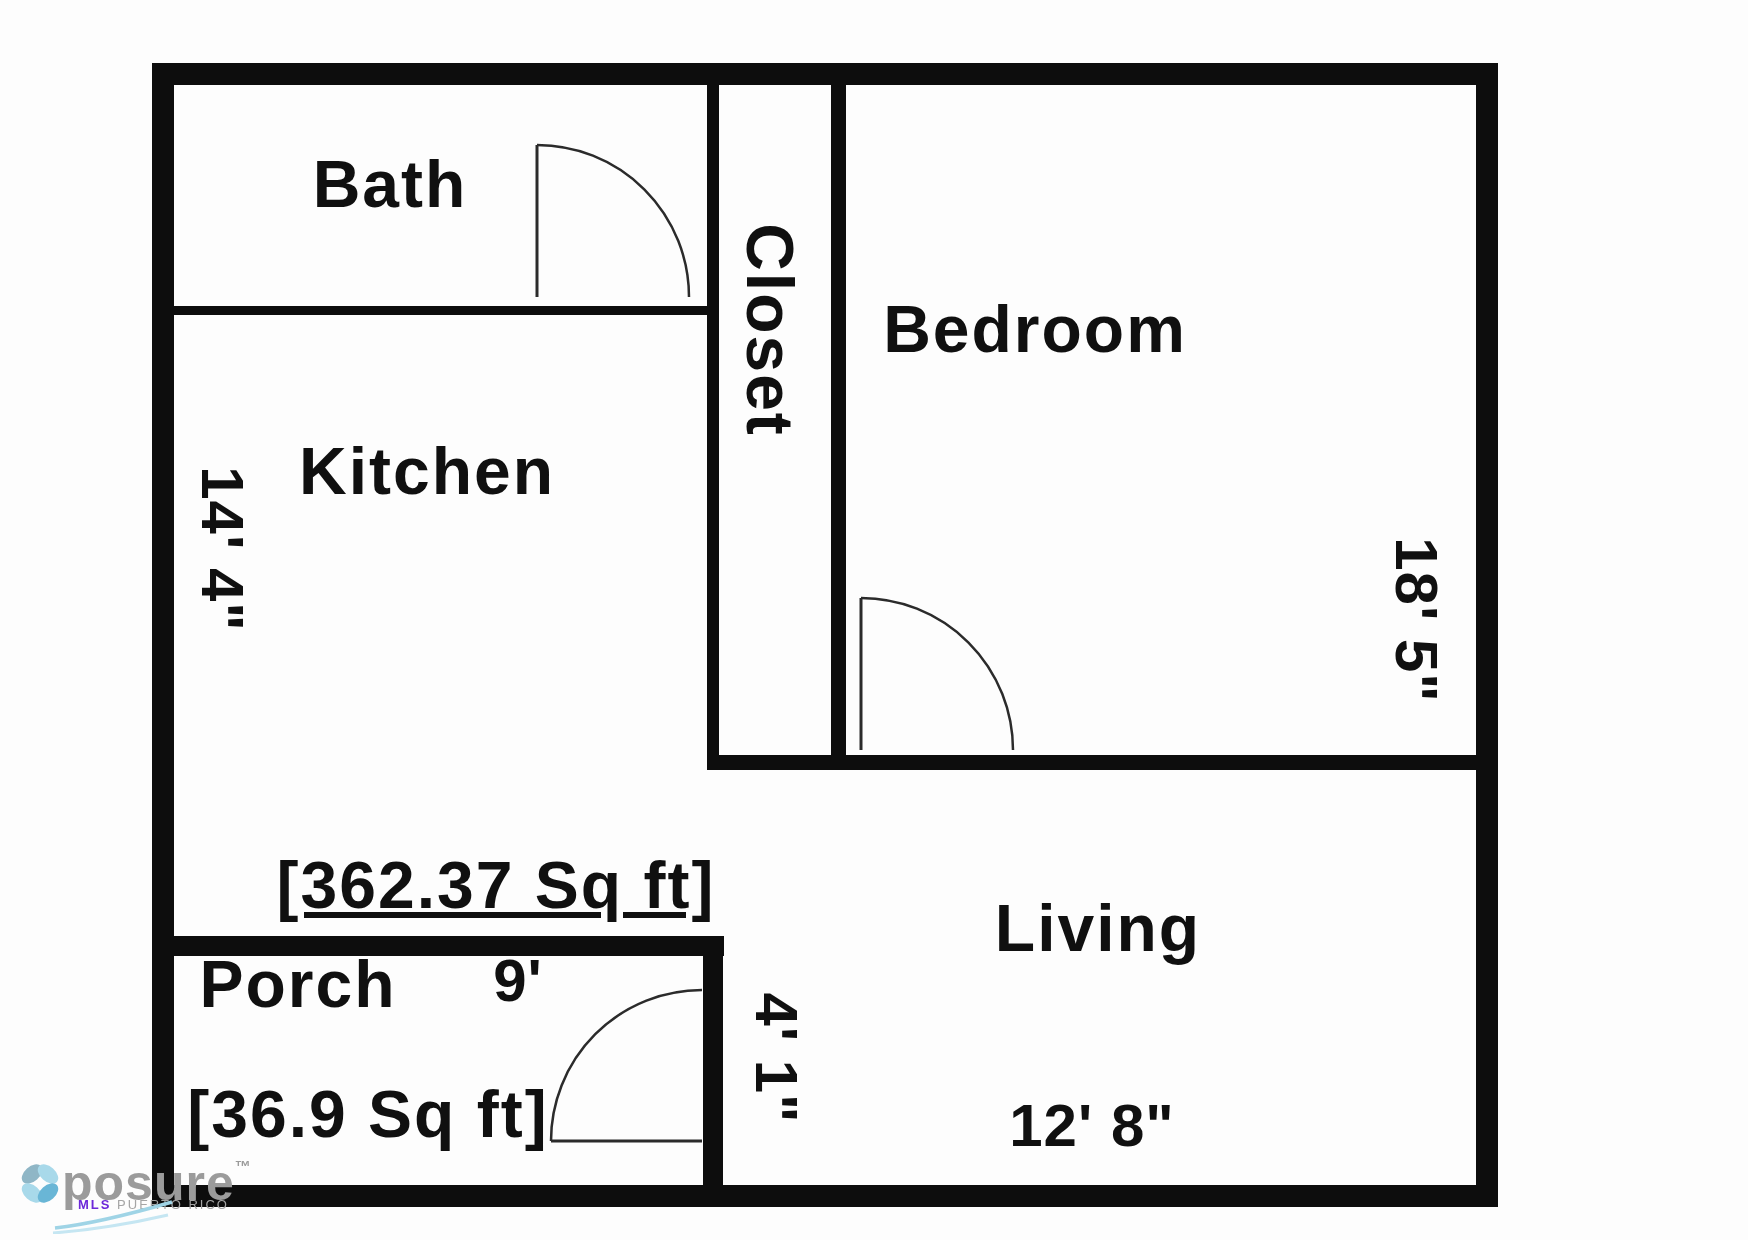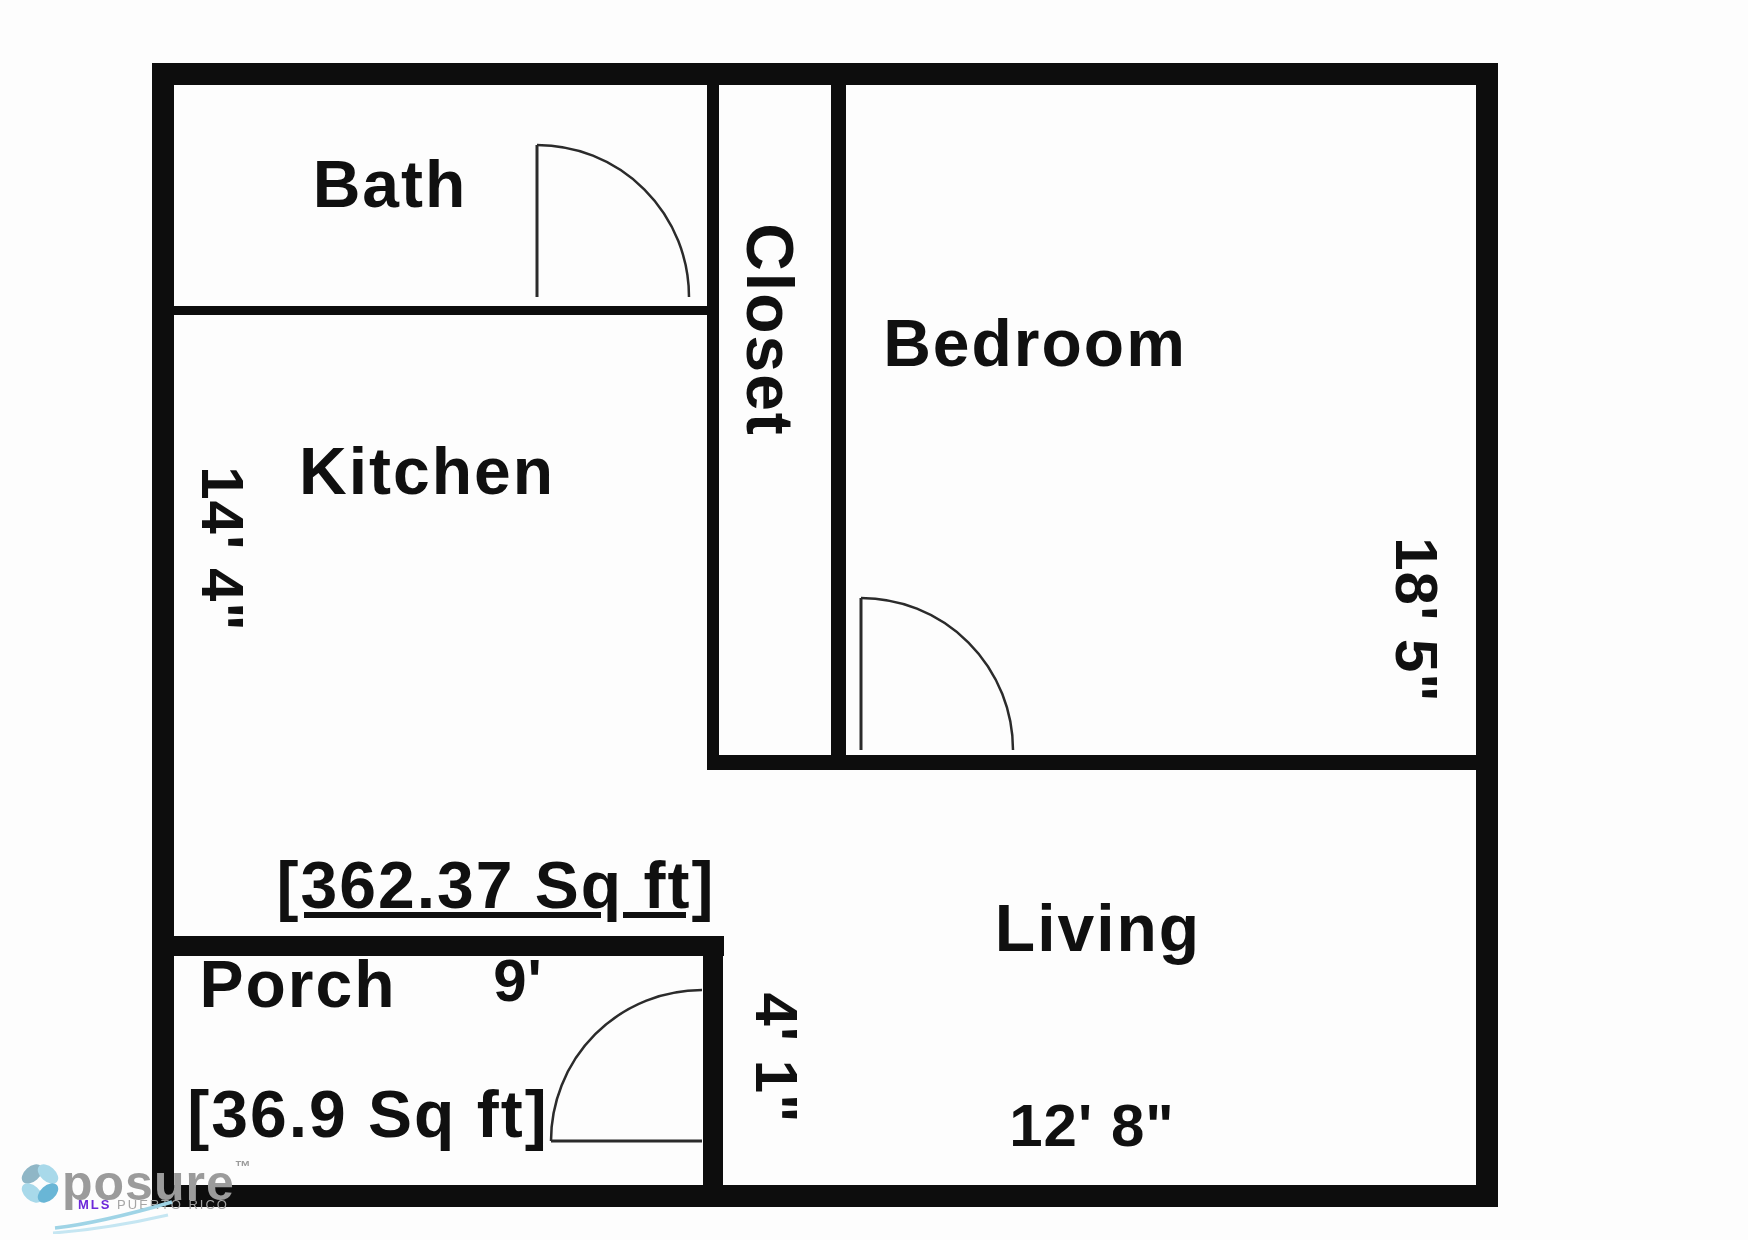--- a/index.html
+++ b/index.html
@@ -42,21 +42,21 @@
     <path d="M537 145 L537 297" stroke="#2b2b2b" stroke-width="3" fill="none"></path>
     <path d="M537 145 A152 152 0 0 1 689 297" stroke="#2b2b2b" stroke-width="2.5" fill="none"></path>
     <path d="M861 598 L861 750" stroke="#2b2b2b" stroke-width="3" fill="none"></path>
     <path d="M861 598 A152 152 0 0 1 1013 750" stroke="#2b2b2b" stroke-width="2.5" fill="none"></path>
     <path d="M551 1141 L702 1141" stroke="#2b2b2b" stroke-width="3" fill="none"></path>
     <path d="M551 1141 A151 151 0 0 1 702 990" stroke="#2b2b2b" stroke-width="2.5" fill="none"></path>
   </svg>
 
   <div class="lbl" style="left:390px;top:184px;">Bath</div>
   <div class="lbl vert" style="left:770px;top:330px;">Closet</div>
-  <div class="lbl" style="left:1035px;top:343px;">Bedroom</div>
+  <div class="lbl" style="left:1035px;top:329px;">Bedroom</div>
   <div class="lbl" style="left:427px;top:471px;">Kitchen</div>
   <div class="lbl" style="left:298px;top:984px;">Porch</div>
   <div class="lbl" style="left:1098px;top:928px;">Living</div>
 
   <div class="lbl" style="left:496px;top:885px;text-decoration:underline;">[362.37 Sq ft]</div>
   <div class="lbl" style="left:368px;top:1114px;">[36.9 Sq ft]</div>
 
   <div class="lbl dim vert" style="left:222px;top:549px;">14' 4"</div>
   <div class="lbl dim vert" style="left:1416px;top:620px;">18' 5"</div>
   <div class="lbl dim" style="left:518px;top:981px;">9'</div>

